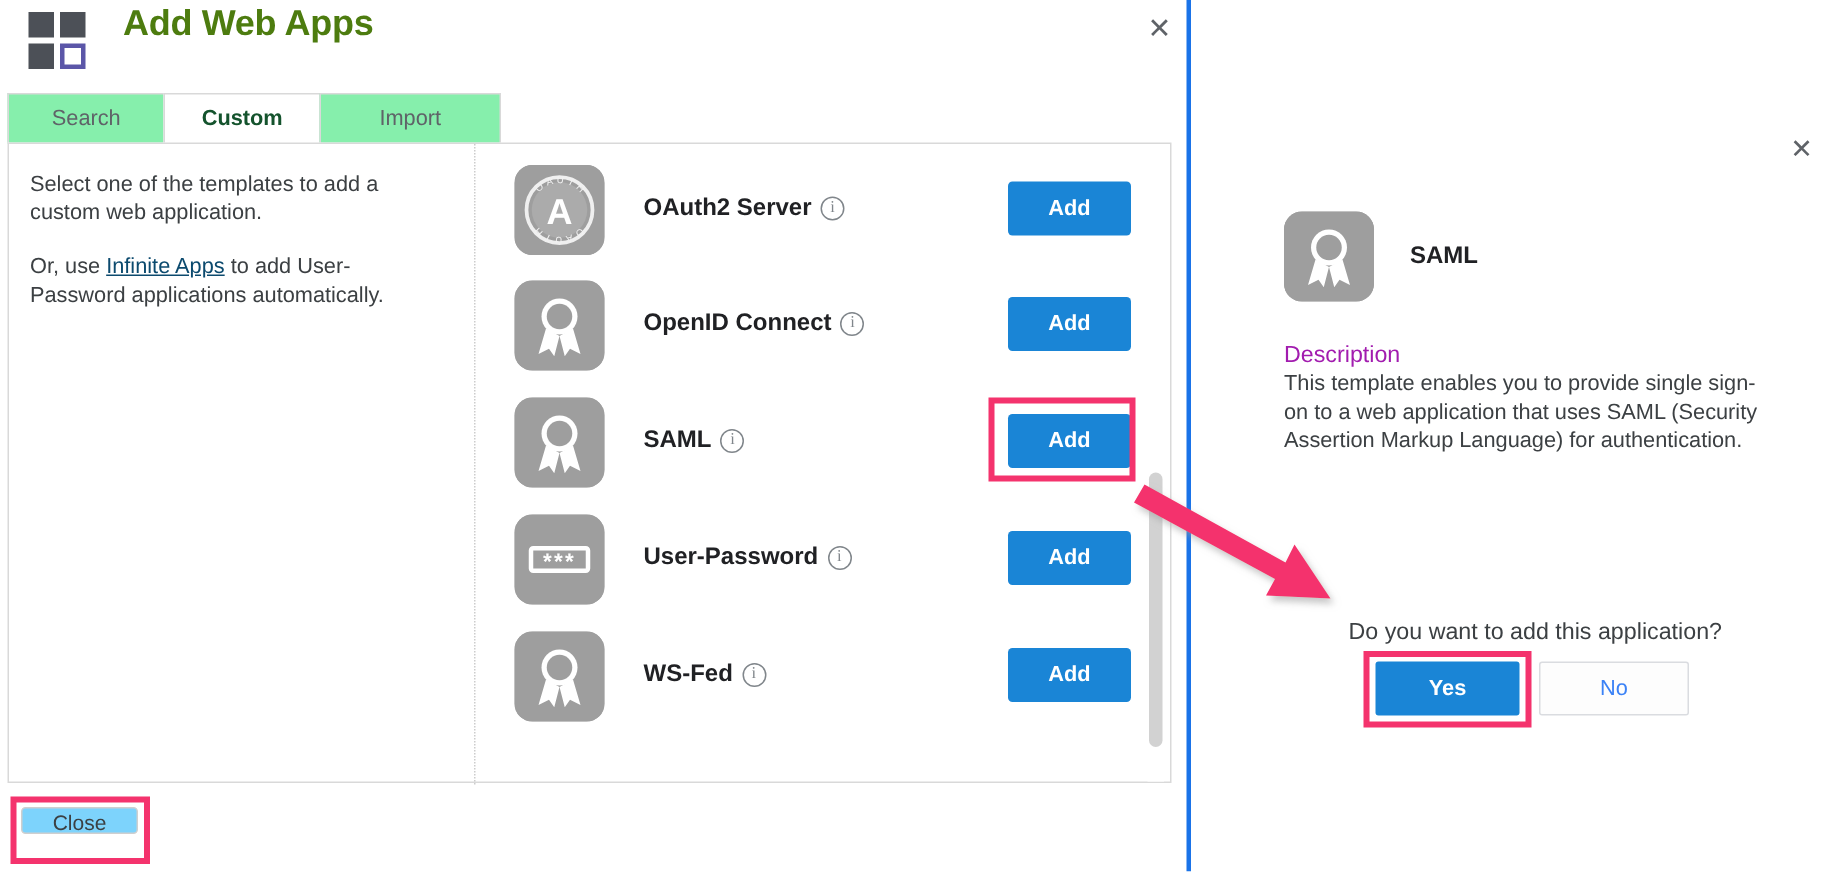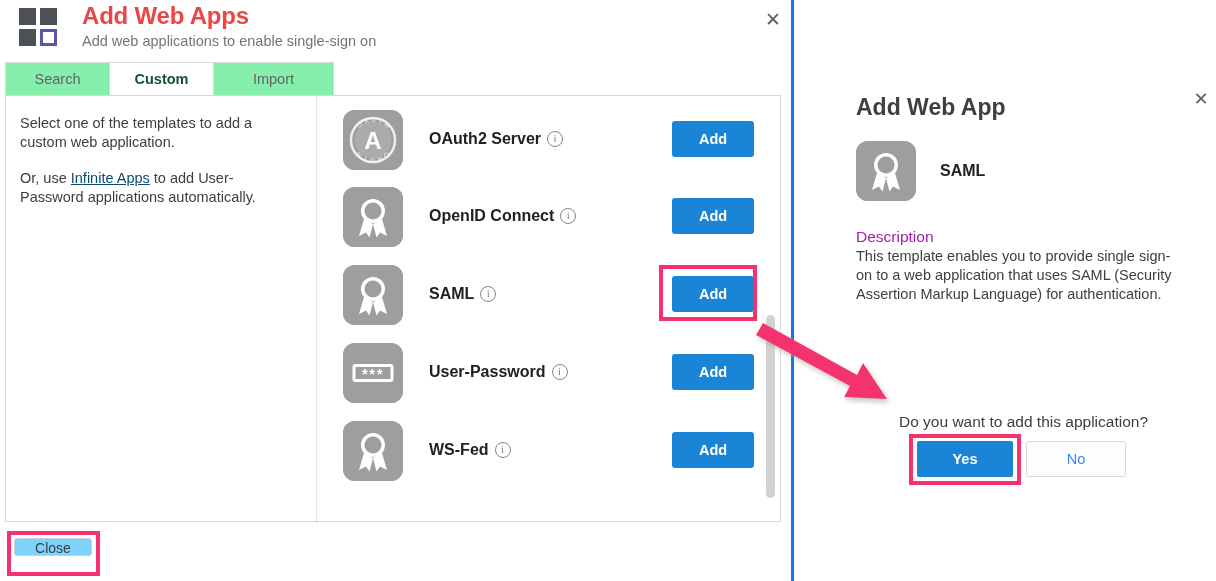--- a/index.html
+++ b/index.html
@@ -50,21 +50,21 @@
     background: #ffffff;
     border: 3px solid #5b56a8;
     box-sizing: border-box;
   }
 
   #dialog-title {
     position: absolute;
     left: 82px; top: 2px;
     font-size: 24px;
     font-weight: bold;
-    color: #ef4444;
+    color: #4d7c0f;
     letter-spacing: -0.2px;
   }
   #dialog-subtitle {
     position: absolute;
     left: 82px; top: 33px;
     font-size: 14.5px;
     color: #70757a;
   }
   #dialog-close {
     position: absolute;
@@ -360,21 +360,20 @@
 <div id="left-dialog">
 
   <div id="dialog-header">
     <div id="app-logo">
       <span class="sq s1"></span>
         <span class="sq s2"></span>
       <span class="sq s3"></span>
         <span class="sq s4"></span>
     </div>
     <div id="dialog-title">Add Web Apps</div>
-    <div id="dialog-subtitle">Add web applications to enable single-sign on</div>
     <div id="dialog-close">✕</div>
   </div>
 
   <div id="tabs">
     <div class="tab" id="tab-search">Search</div>
     <div class="tab active" id="tab-custom">Custom</div>
     <div class="tab" id="tab-import">Import</div>
   </div>
 
   <div id="dialog-body">
@@ -470,21 +469,20 @@
 
   <div id="saml-add-highlight"></div>
 
   <button id="close-btn">Close</button>
   <div id="close-btn-highlight"></div>
 </div>
 
 <div id="panel-divider"></div>
 
 <div id="right-panel">
-  <div id="right-title">Add Web App</div>
   <div id="right-close">✕</div>
 
   <div id="right-app-icon">
     <svg width="60" height="60" viewBox="0 0 60 60">
       <rect width="60" height="60" rx="12" fill="#9e9e9e"></rect>
       <circle cx="30" cy="24" r="12" fill="#ffffff"></circle>
       <circle cx="30" cy="24" r="8.5" fill="#9e9e9e"></circle>
       <path d="M21,32 L16,49 L23,45.5 L26.5,50.5 L30,37 Z" fill="#ffffff"></path>
       <path d="M39,32 L44,49 L37,45.5 L33.5,50.5 L30,37 Z" fill="#ffffff"></path>
     </svg>

